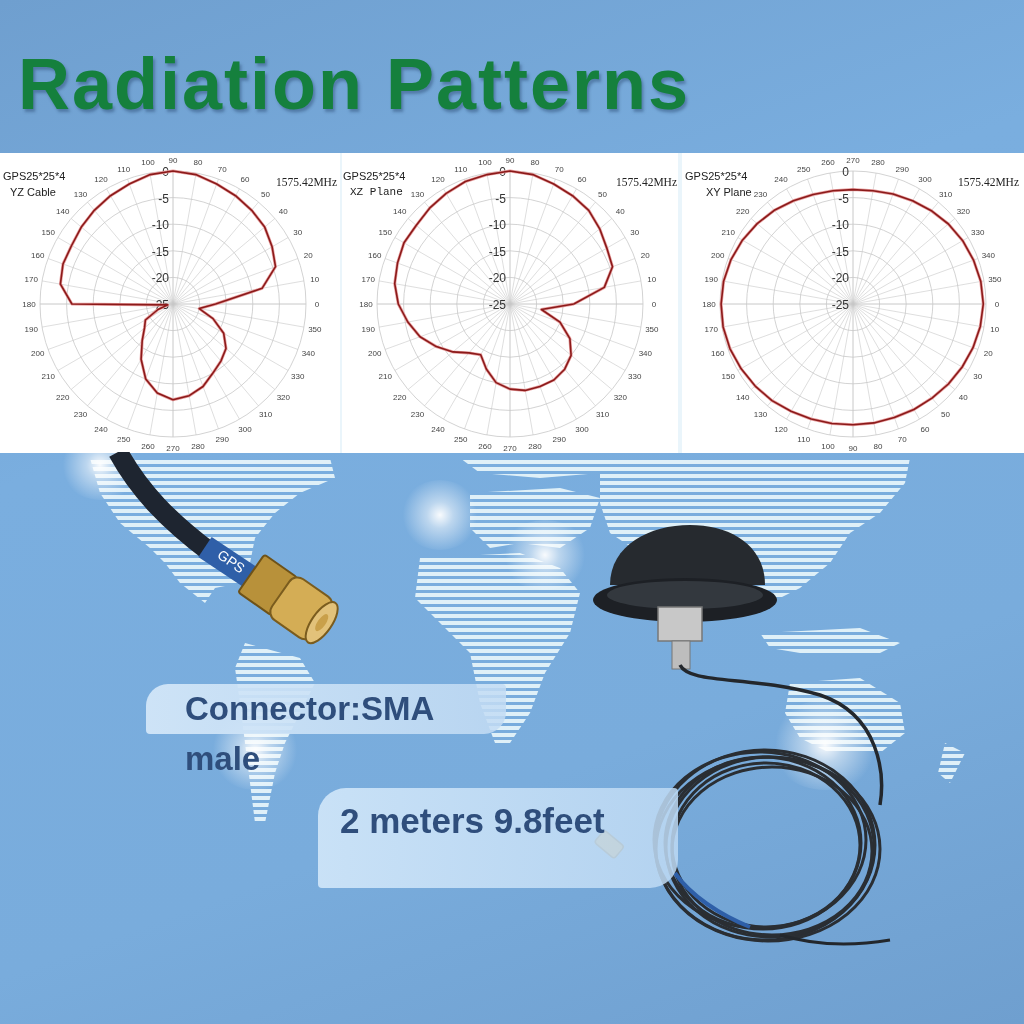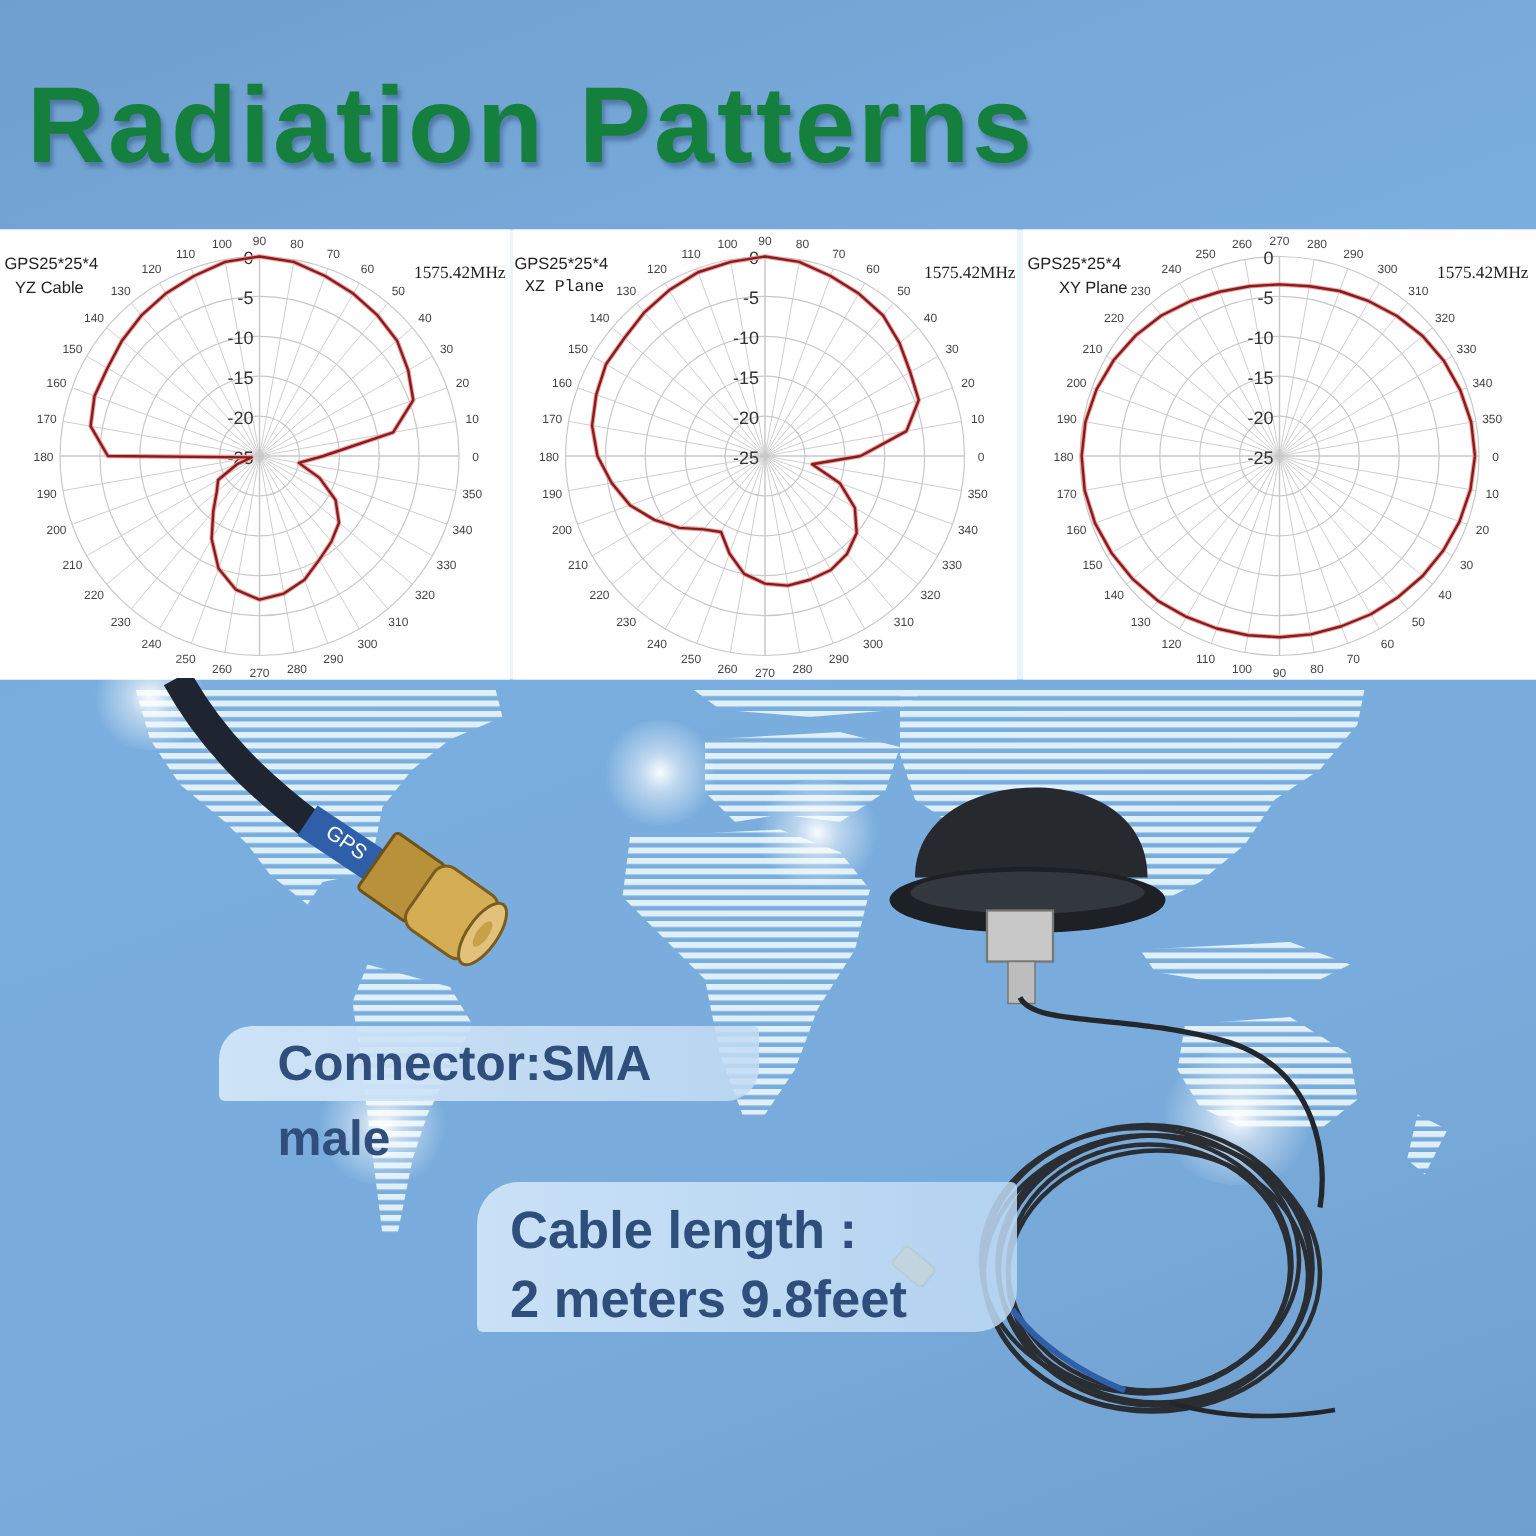--- a/index.html
+++ b/index.html
@@ -418,15 +418,14 @@
   <path d="M95,358 C110,380 140,400 170,412" stroke="#2e5fa8" stroke-width="4" fill="none"></path>
   <g transform="rotate(40 30 330)">
     <rect x="16" y="322" width="26" height="16" rx="3" fill="#c9a04a" stroke="#7a5c1e" stroke-width="1.5"></rect>
   </g>
 </svg>
 
 <div class="pill pill-connector">
   <span>Connector:SMA male</span>
 </div>
 <div class="pill pill-cable">
-  <div>Cable length :</div>
   <div>2 meters 9.8feet</div>
 </div>
 
 </body></html>

